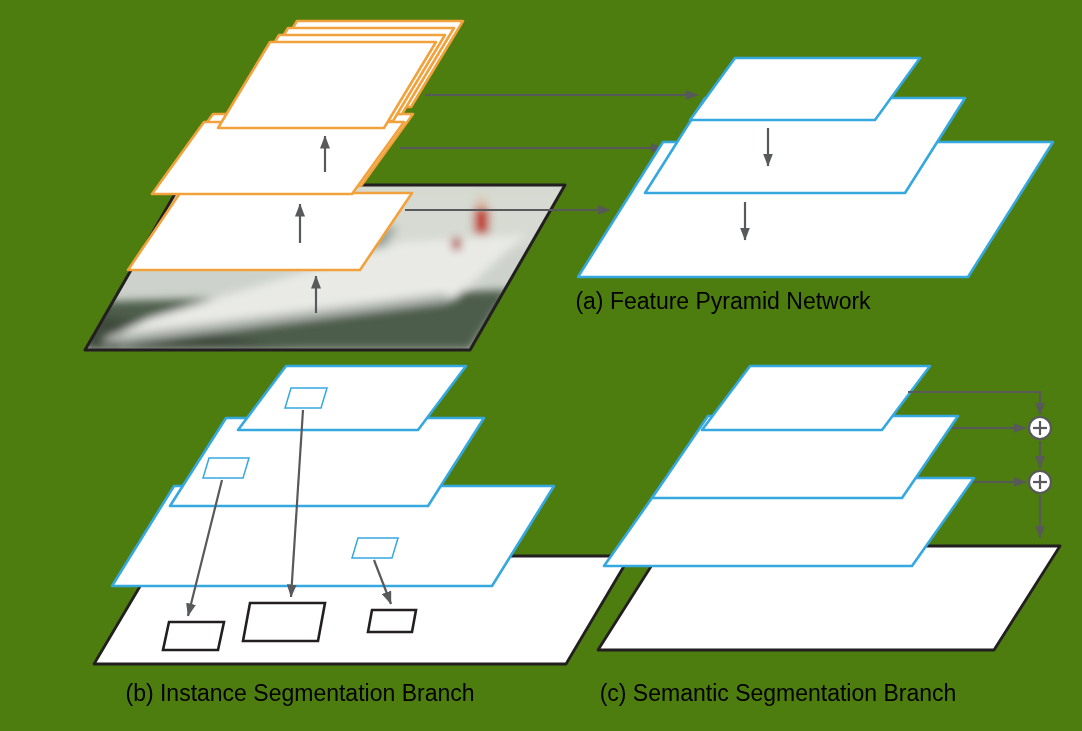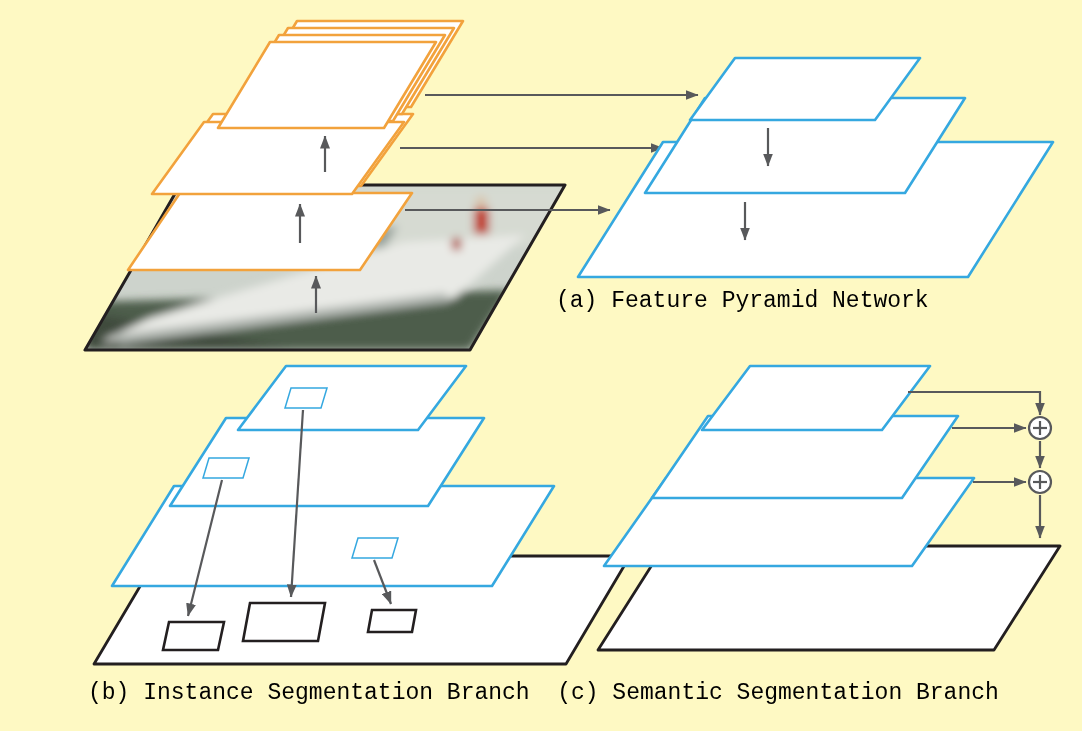--- a/index.html
+++ b/index.html
@@ -1,17 +1,17 @@
 <!DOCTYPE html>
 <html style="--orange: #F2A23C; --blue: #35A8E0; --ink: #231F20; --arrow: #58595B; --photo-haze: #CDD3CC; --photo-water: #4E5D4C; --photo-red: #C03A2B;"><head>
 <meta charset="utf-8">
 <style>
   html,body{margin:0;padding:0;background:#fff;}
-  .fig{position:relative;width:1082px;height:731px;background:#fef9c3;overflow:hidden;
-       font-family:Liberation Mono, monospace;}
+  .fig{position:relative;width:1082px;height:731px;background:#4d7c0f;overflow:hidden;
+       font-family:Liberation Sans, sans-serif;}
   .fig svg{position:absolute;left:0;top:0;}
   .caption{position:absolute;text-align:center;font-size:23px;color:#000;white-space:nowrap;}
   .plane{fill:#fff;stroke-width:2.6;stroke-linejoin:round;}
   .orange{stroke:var(--orange);}
   .blue{stroke:var(--blue);}
   .black-plane{fill:#fff;stroke:var(--ink);stroke-width:2.8;stroke-linejoin:round;}
   .roi{fill:#fff;stroke:var(--blue);stroke-width:1.5;}
   .mask-rect{fill:#fff;stroke:var(--ink);stroke-width:2.6;}
   .arrow{stroke:var(--arrow);stroke-width:2.2;fill:none;}
   .arrowhead{fill:var(--arrow);}

